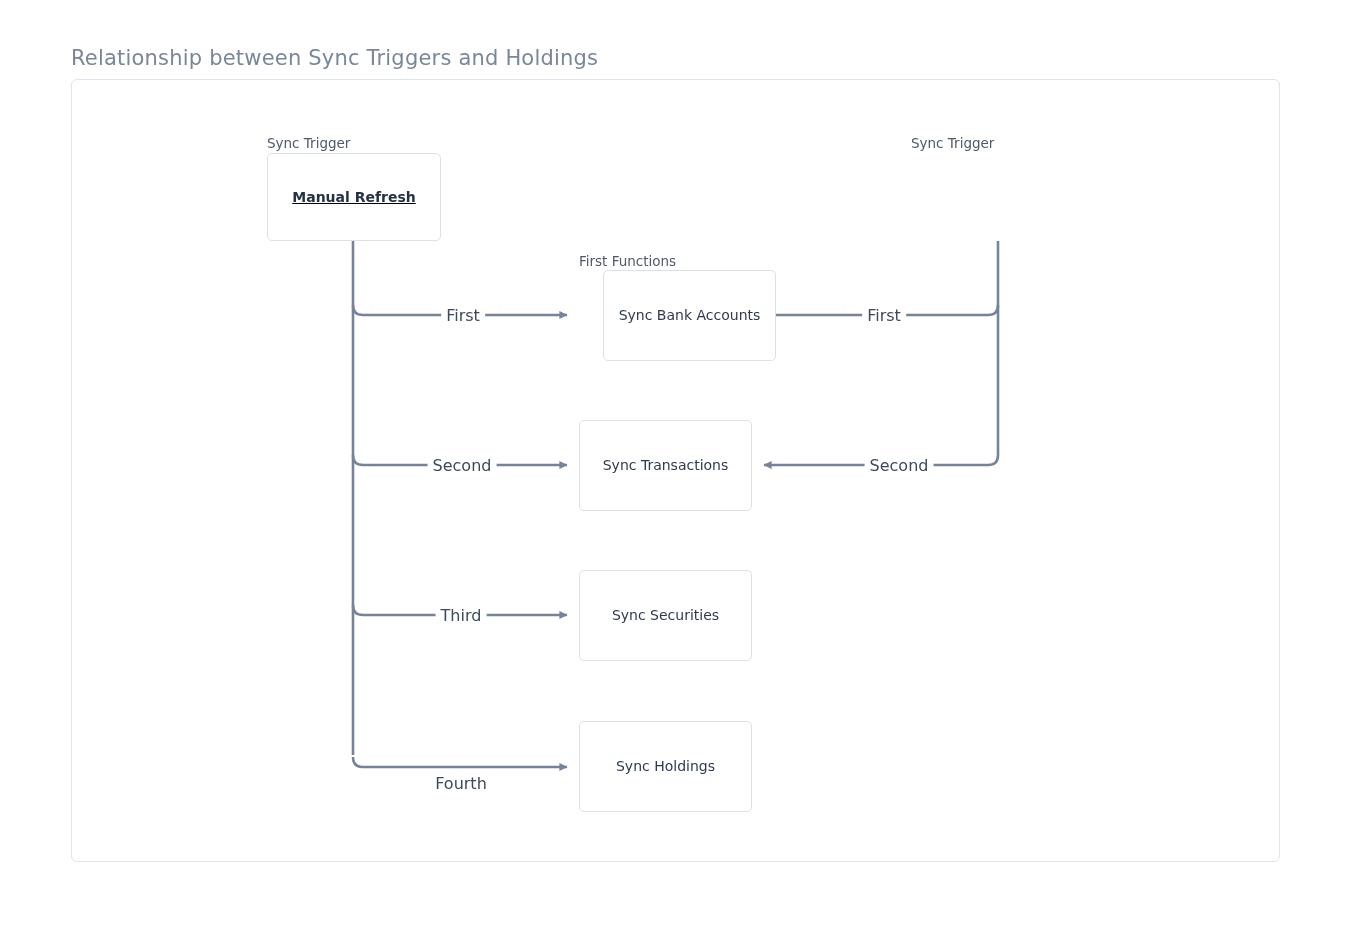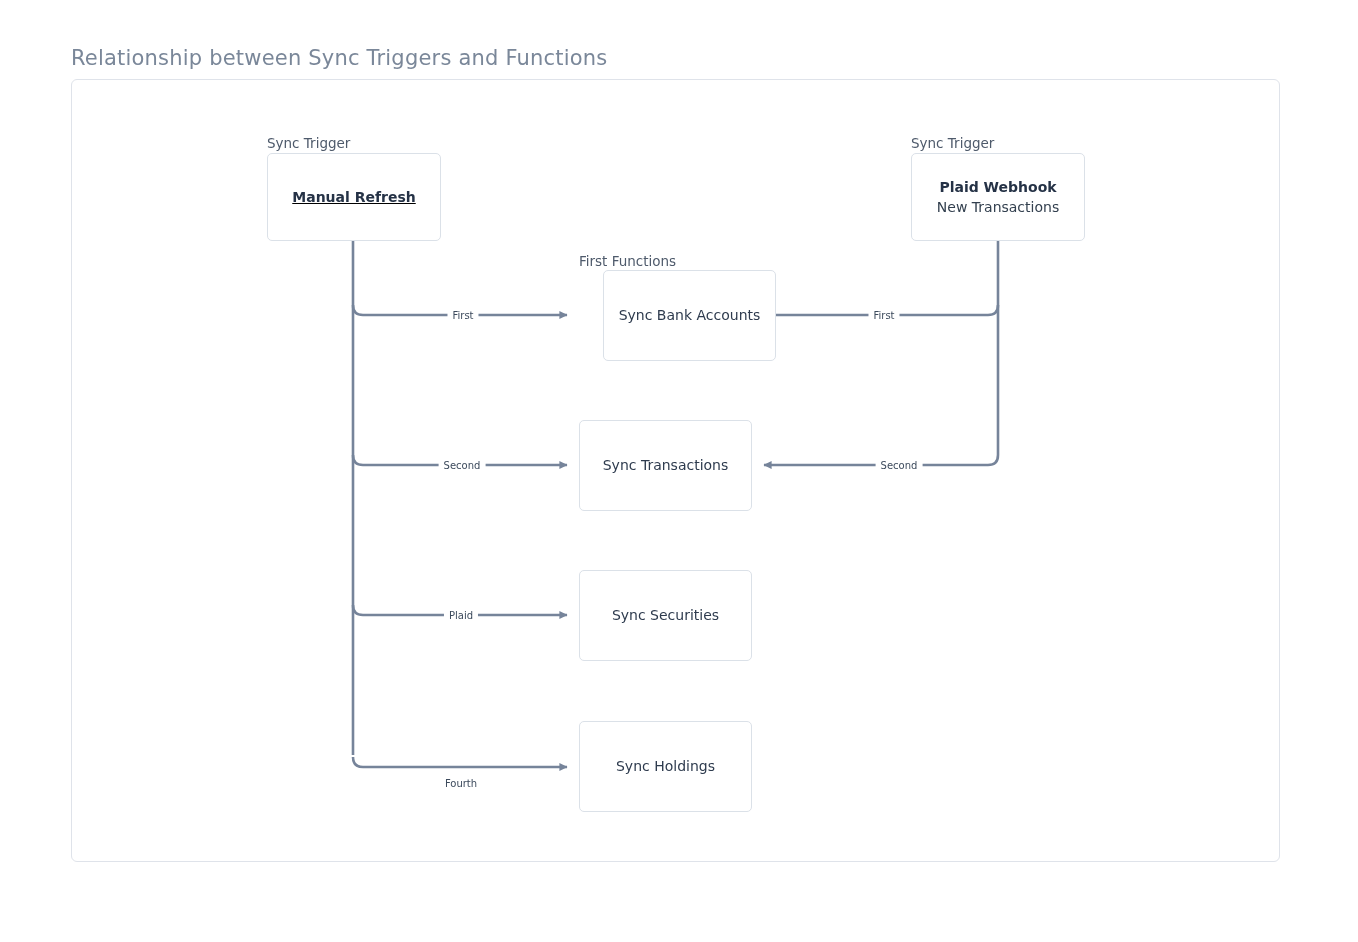--- a/index.html
+++ b/index.html
@@ -93,34 +93,34 @@
   .node-sub {
     font-size: 14px;
     color: #33404f;
     font-weight: 400;
     white-space: nowrap;
   }
 
   
   .edge-label {
     position: absolute;
-    font-size: 10px;
+    font-size: 16px;
     color: #3c4a5c;
     background: #ffffff;
     padding: 0 5px;
     white-space: nowrap;
     transform: translate(-50%, -50%);
   }
 </style>
 </head>
 <body>
 
 <div id="page">
 
-  <div class="page-title">Relationship between Sync Triggers and Functions</div>
+  <div class="page-title">Relationship between Sync Triggers and Holdings</div>
 
   <div class="diagram-frame"></div>
 
   <svg class="edge-layer" viewBox="0 0 1358 942" width="1358" height="942">
     <defs>
       <marker id="arrow-right" markerWidth="9" markerHeight="9" refX="7.6" refY="4.5" orient="auto" markerUnits="userSpaceOnUse">
         <path d="M0,0.6 L8.2,4.5 L0,8.4 Z" fill="#76849a"></path>
       </marker>
       <marker id="arrow-left" markerWidth="9" markerHeight="9" refX="7.6" refY="4.5" orient="auto" markerUnits="userSpaceOnUse">
         <path d="M0,0.6 L8.2,4.5 L0,8.4 Z" fill="#76849a"></path>
@@ -142,39 +142,35 @@
       <path d="M998,241 L998,455"></path>
 
       <path d="M998,305 Q998,315 988,315 L764,315" marker-end="url(#arrow-left)"></path>
 
       <path d="M998,455 Q998,465 988,465 L764,465" marker-end="url(#arrow-left)"></path>
     </g>
   </svg>
 
   <div class="edge-label" style="left:463px; top:315px;">First</div>
   <div class="edge-label" style="left:462px; top:465px;">Second</div>
-  <div class="edge-label" style="left:461px; top:615px;">Plaid</div>
+  <div class="edge-label" style="left:461px; top:615px;">Third</div>
   <div class="edge-label" style="left:461px; top:767px;margin-top:16px;">Fourth</div>
   <div class="edge-label" style="left:884px; top:315px;">First</div>
   <div class="edge-label" style="left:899px; top:465px;">Second</div>
 
   <div class="group-caption" style="left:267px; top:135px; width:174px;">Sync Trigger</div>
 
   <div class="group-caption" style="left:911px; top:135px; width:174px;">Sync Trigger</div>
 
   <div class="group-caption" style="left:579px; top:253px; width:174px;">First Functions</div>
 
   <div class="node" style="left:267px; top:153px; width:174px; height:88px;text-decoration:underline;">
     <div class="node-title strong">Manual Refresh</div>
   </div>
 
-  <div class="node" style="left:911px; top:153px; width:174px; height:88px;">
-    <div class="node-title strong">Plaid Webhook</div>
-    <div class="node-sub">New Transactions</div>
-  </div>
 
   <div class="node" style="left:579px; top:270px; width:173px; height:91px;margin-left:24px;">
     <div class="node-title">Sync Bank Accounts</div>
   </div>
 
   <div class="node" style="left:579px; top:420px; width:173px; height:91px;">
     <div class="node-title">Sync Transactions</div>
   </div>
 
   <div class="node" style="left:579px; top:570px; width:173px; height:91px;">

